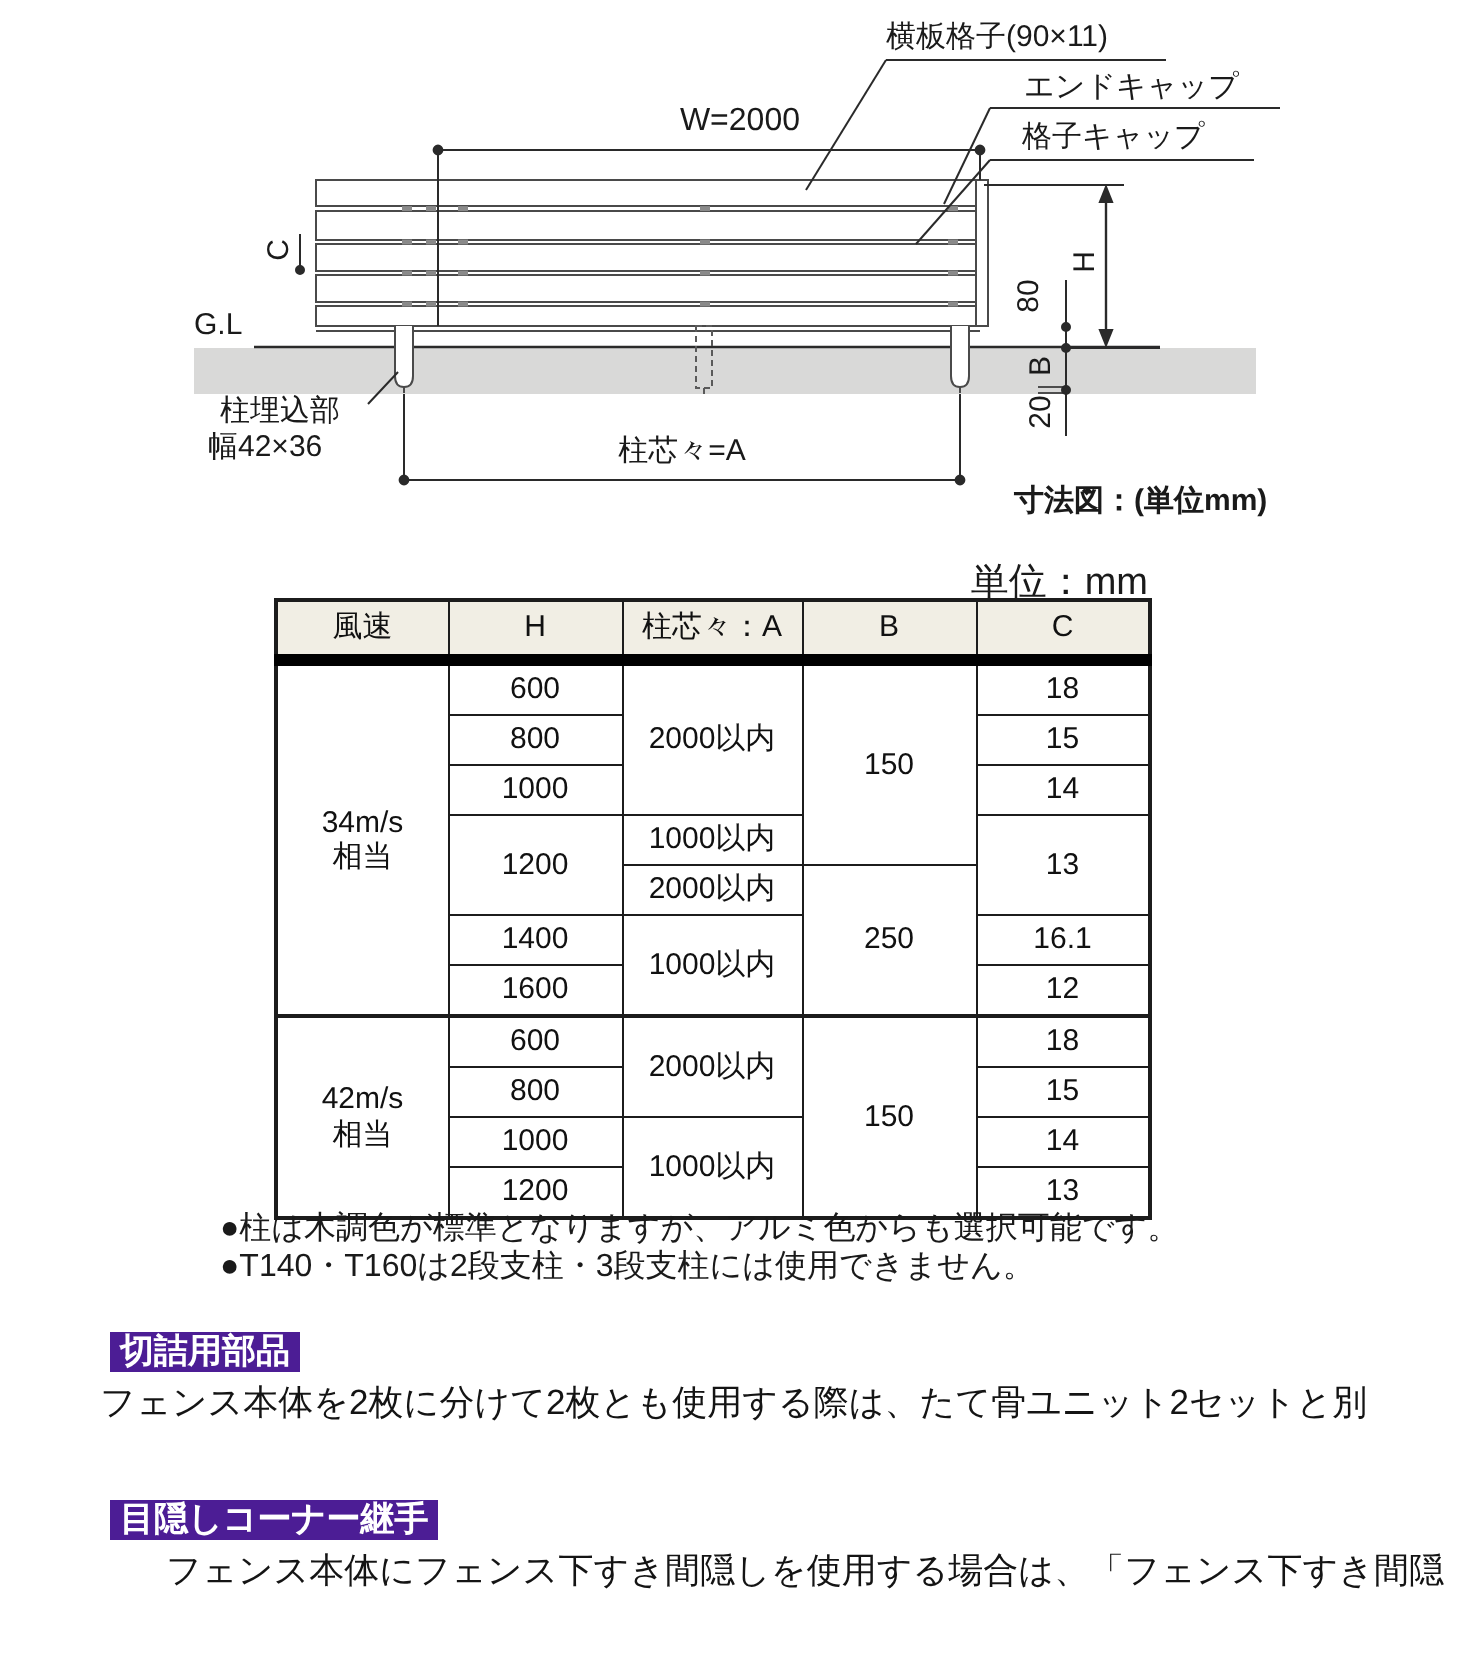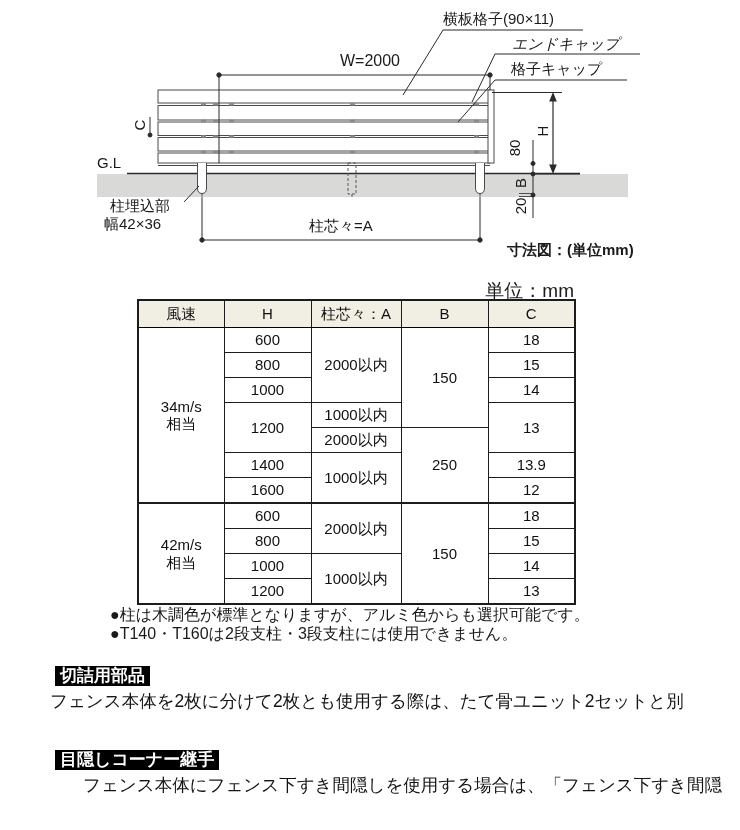--- a/index.html
+++ b/index.html
@@ -15,30 +15,30 @@
   .spec-table{
     position:absolute;left:137px;top:299px;width:437px;
     border-collapse:collapse;table-layout:fixed;
     font-size:15px;text-align:center;color:#111;
   }
   .spec-table th,.spec-table td{
     border:1px solid #1c1c1c;padding:0;vertical-align:middle;
     font-weight:normal;height:24px;line-height:1.15;
   }
   .spec-table{border:2px solid #1c1c1c;}
-  .spec-table thead th{background:#f1eee4;height:26px;border-bottom:1px solid #000000;}
+  .spec-table thead th{background:#f1eee4;height:26px;border-bottom:6px solid #000000;}
   .spec-table tr.sec-start td{border-top:2px solid #1c1c1c;}
   .wind-cell span{display:block;}
   
   .unit-note{left:445px;top:278px;width:129px;text-align:right;font-size:19px;}
   
   .notes{left:110px;top:605px;font-size:16px;line-height:19px;}
   .note-line{white-space:nowrap;}
   .tag{
-    background:#000000;color:#fff;font-size:17px;font-weight:bold;
+    background:#4c1d95;color:#fff;font-size:17px;font-weight:bold;
     padding:1px 5px;line-height:18px;display:inline-block;
   }
   .para{font-size:17.5px;line-height:20px;color:#141414;}
   .para div{white-space:nowrap;}
   .caption{font-size:15px;}
   .wlabel{font-size:16px;}
 </style>
 </head>
 <body>
 
@@ -148,21 +148,21 @@
       <circle cx="533" cy="163.5" r="2"></circle>
         <circle cx="533" cy="174" r="2"></circle>
         <circle cx="533" cy="195" r="2"></circle>
       <line x1="519" y1="193.5" x2="534" y2="193.5" stroke-width="0.8"></line>
       <line x1="519" y1="196.5" x2="534" y2="196.5" stroke-width="0.8"></line>
     </g>
   </svg>
 
   
   <div class="abs lbl" style="left:443px;top:11px;">横板格子(90×11)</div>
-  <div class="abs lbl" style="left:512px;top:36px;font-style:italic;">エンドキャップ</div>
+  <div class="abs lbl" style="left:512px;top:36px;">エンドキャップ</div>
   <div class="abs lbl" style="left:511px;top:61px;">格子キャップ</div>
   <div class="abs wlabel" style="left:310px;top:52px;width:90px;text-align:right;">W=2000</div>
   <div class="abs lbl" style="left:97px;top:155px;">G.L</div>
   <div class="abs lbl rot" style="left:140px;top:125px;">C</div>
   <div class="abs lbl rot" style="left:543px;top:131px;">H</div>
   <div class="abs lbl rot" style="left:515px;top:148px;">80</div>
   <div class="abs lbl rot" style="left:521px;top:183px;">B</div>
   <div class="abs lbl rot" style="left:521px;top:206px;">20</div>
   <div class="abs lbl" style="left:110px;top:198px;">柱埋込部</div>
   <div class="abs lbl" style="left:104px;top:216px;">幅42×36</div>
@@ -213,21 +213,21 @@
       <td>1000以内</td>
       <td rowspan="2">13</td>
     </tr>
     <tr>
       <td>2000以内</td>
       <td rowspan="3">250</td>
     </tr>
     <tr>
       <td>1400</td>
       <td rowspan="2">1000以内</td>
-      <td>13.9</td>
+      <td>16.1</td>
     </tr>
     <tr>
       <td>1600</td>
       <td>12</td>
     </tr>
     <tr class="sec-start">
       <td rowspan="4" class="wind-cell">
         <span>42m/s</span>
         <span>相当</span>
       </td>

